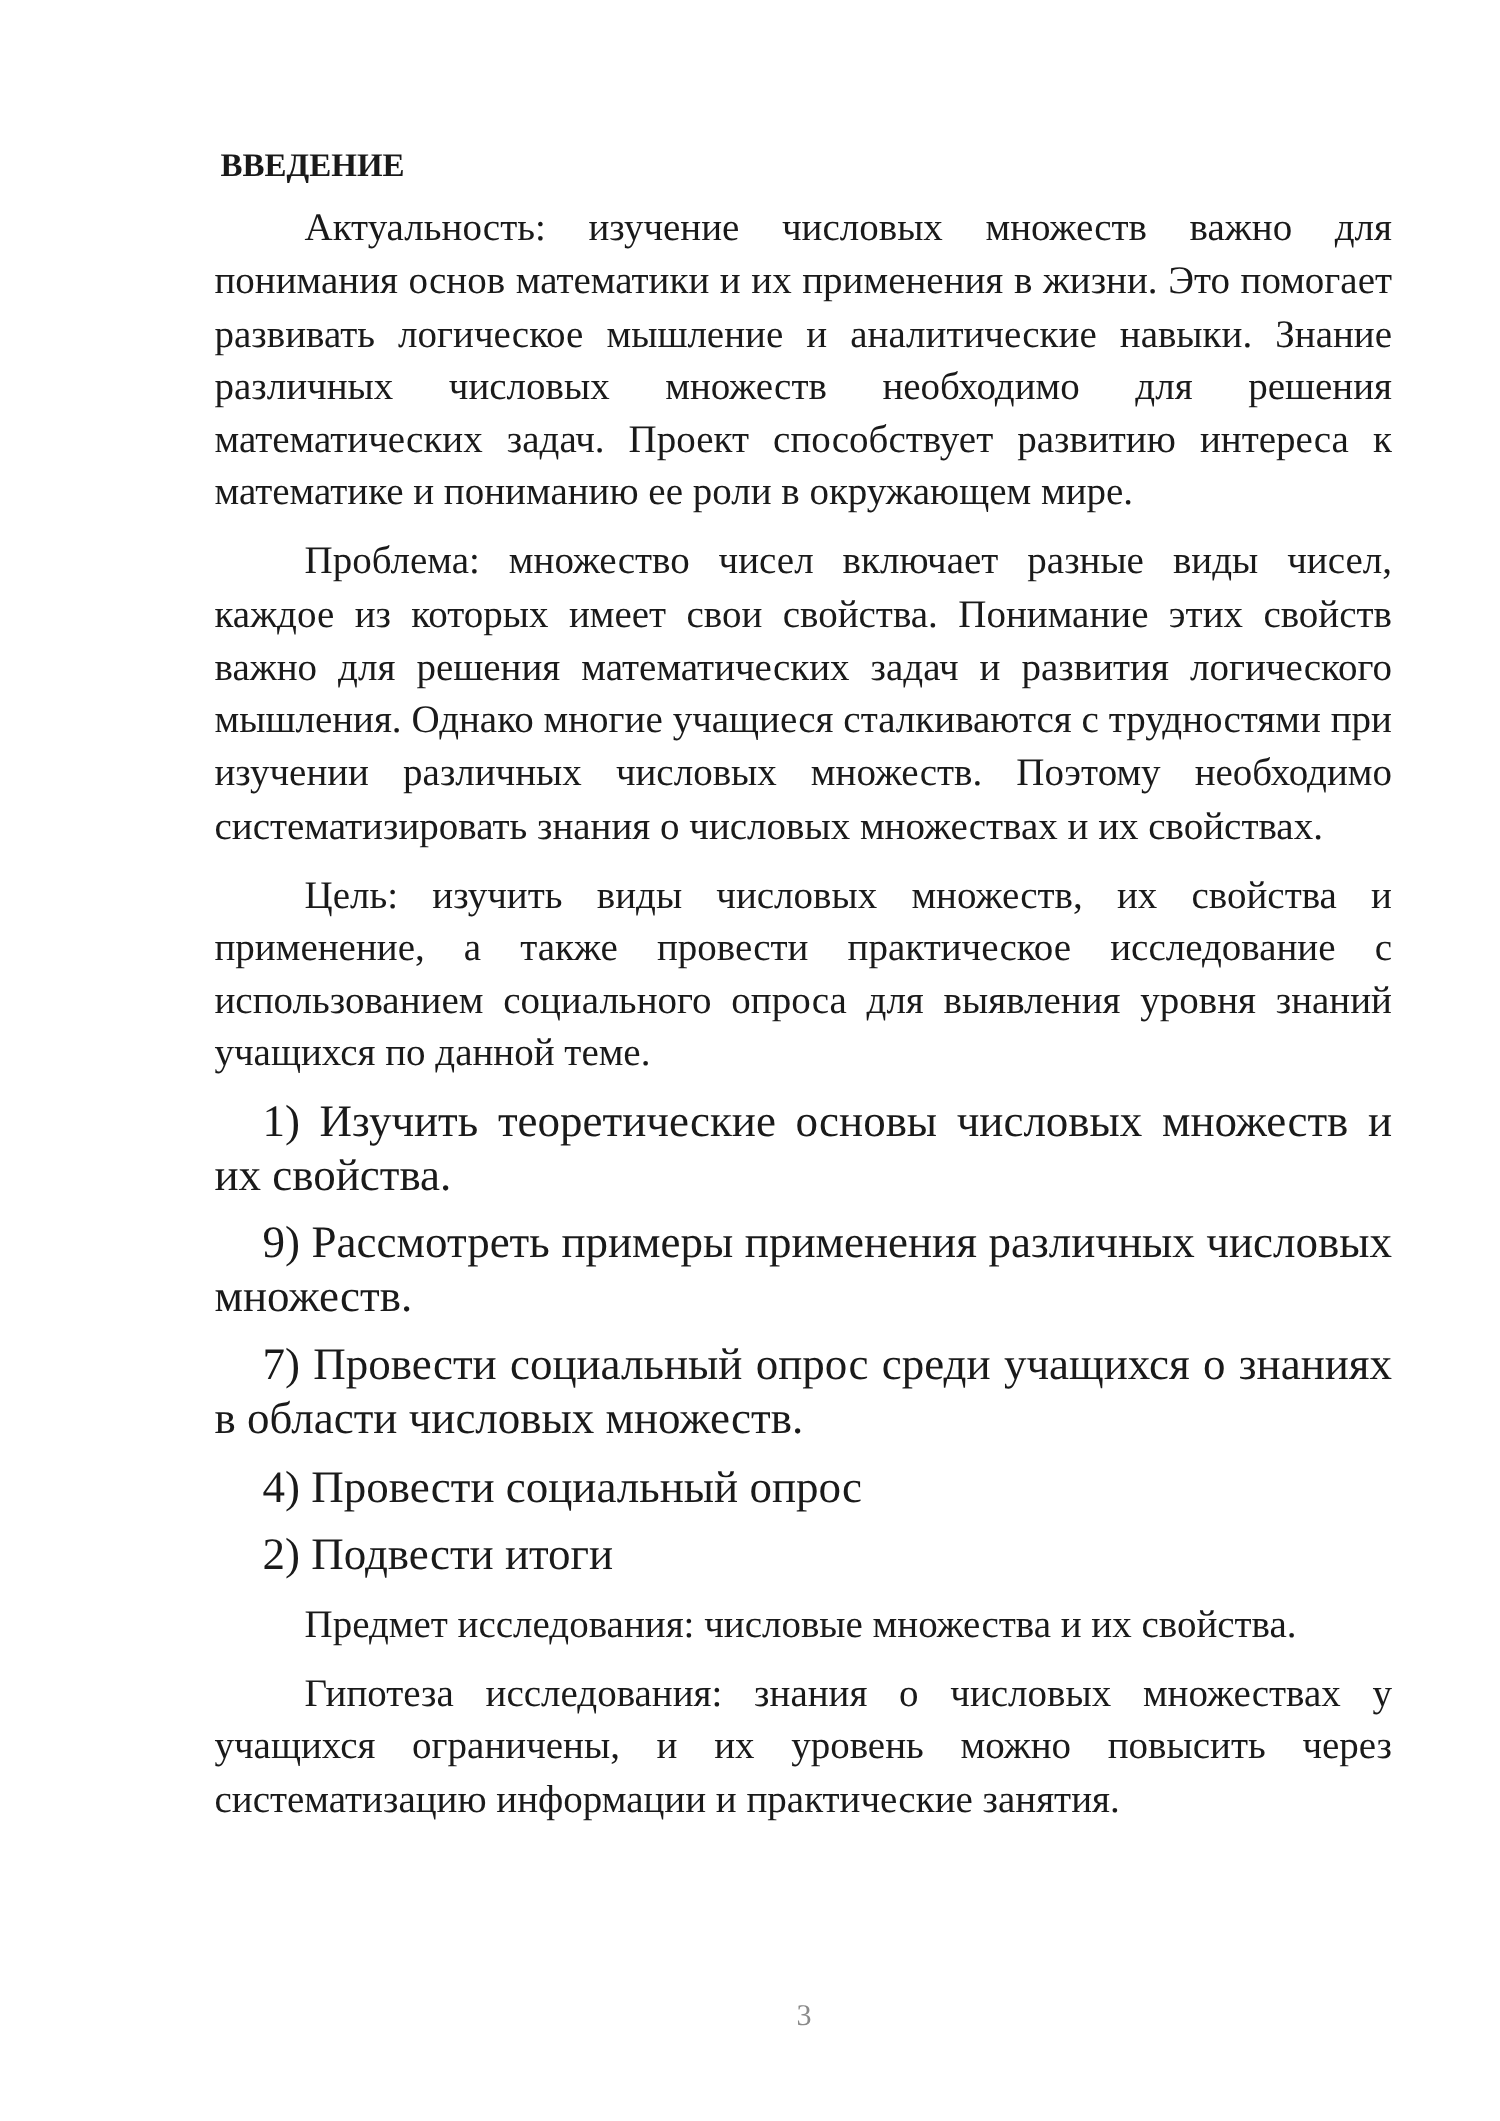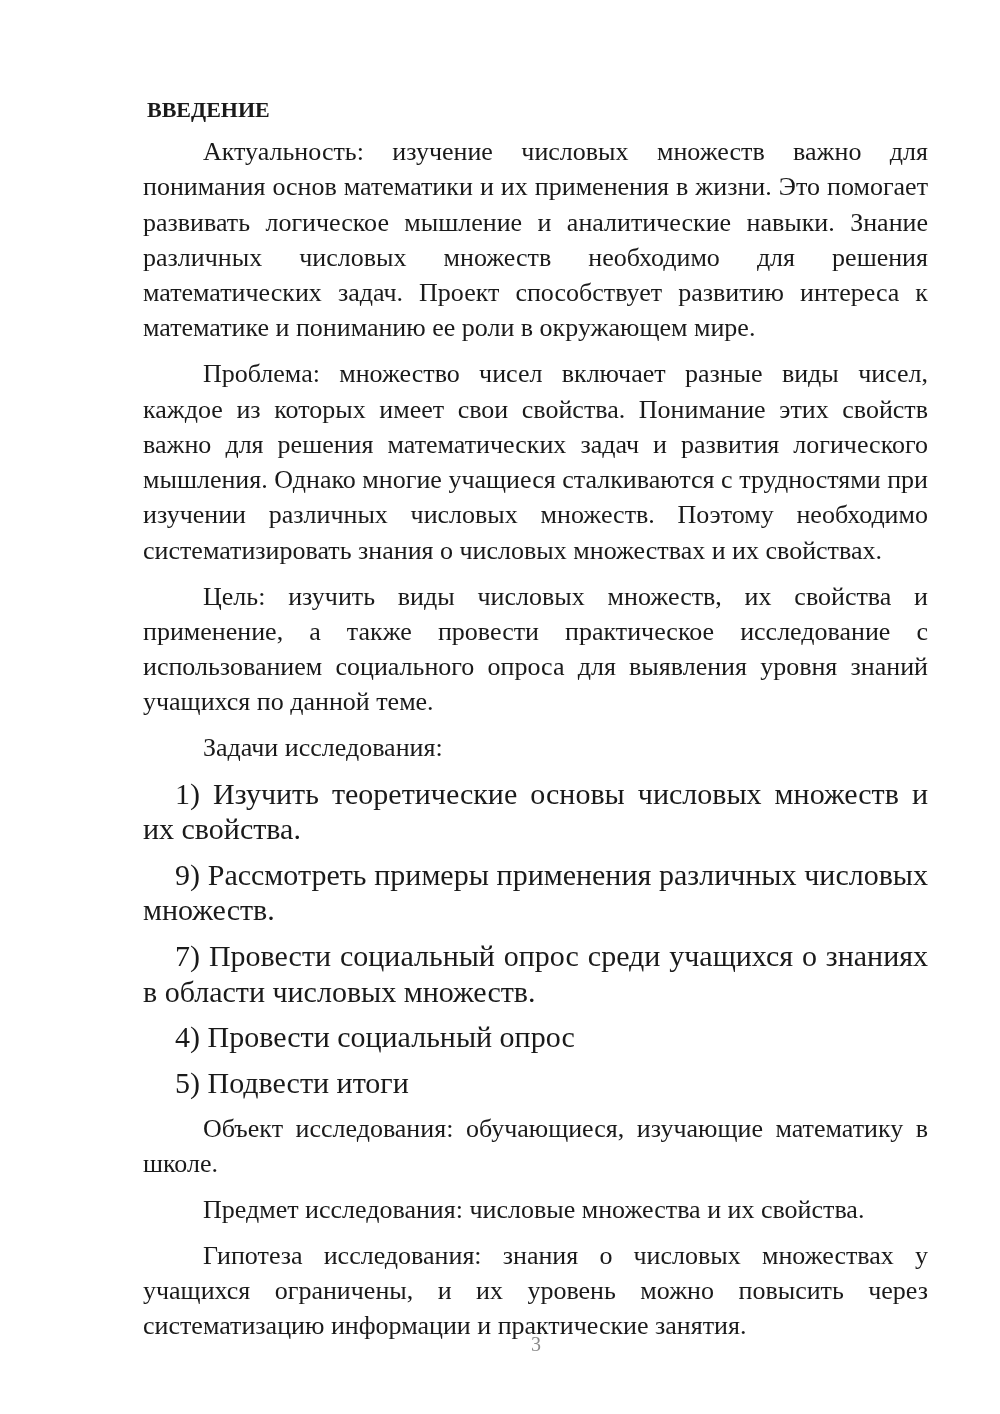--- a/index.html
+++ b/index.html
@@ -59,30 +59,28 @@
 
 <div class="page">
   <h1 class="title">ВВЕДЕНИЕ</h1>
 
   <p class="para">Актуальность: изучение числовых множеств важно для понимания основ математики и их применения в жизни. Это помогает развивать логическое мышление и аналитические навыки. Знание различных числовых множеств необходимо для решения математических задач. Проект способствует развитию интереса к математике и пониманию ее роли в окружающем мире.</p>
 
   <p class="para">Проблема: множество чисел включает разные виды чисел, каждое из которых имеет свои свойства. Понимание этих свойств важно для решения математических задач и развития логического мышления. Однако многие учащиеся сталкиваются с трудностями при изучении различных числовых множеств. Поэтому необходимо систематизировать знания о числовых множествах и их свойствах.</p>
 
   <p class="para">Цель: изучить виды числовых множеств, их свойства и применение, а также провести практическое исследование с использованием социального опроса для выявления уровня знаний учащихся по данной теме.</p>
 
-  <p class="para">Задачи исследования:</p>
 
   <div>
     <p class="list-item">1) Изучить теоретические основы числовых множеств и их свойства.</p>
     <p class="list-item">9) Рассмотреть примеры применения различных числовых множеств.</p>
     <p class="list-item">7) Провести социальный опрос среди учащихся о знаниях в области числовых множеств.</p>
     <p class="list-item">4) Провести социальный опрос</p>
-    <p class="list-item">5) Подвести итоги</p>
+    <p class="list-item">2) Подвести итоги</p>
   </div>
 
-  <p class="para">Объект исследования: обучающиеся, изучающие математику в школе.</p>
 
   <p class="para">Предмет исследования: числовые множества и их свойства.</p>
 
   <p class="para">Гипотеза исследования: знания о числовых множествах у учащихся ограничены, и их уровень можно повысить через систематизацию информации и практические занятия.</p>
 </div>
 
 <div class="page-number">3</div>
 
 </body></html>

